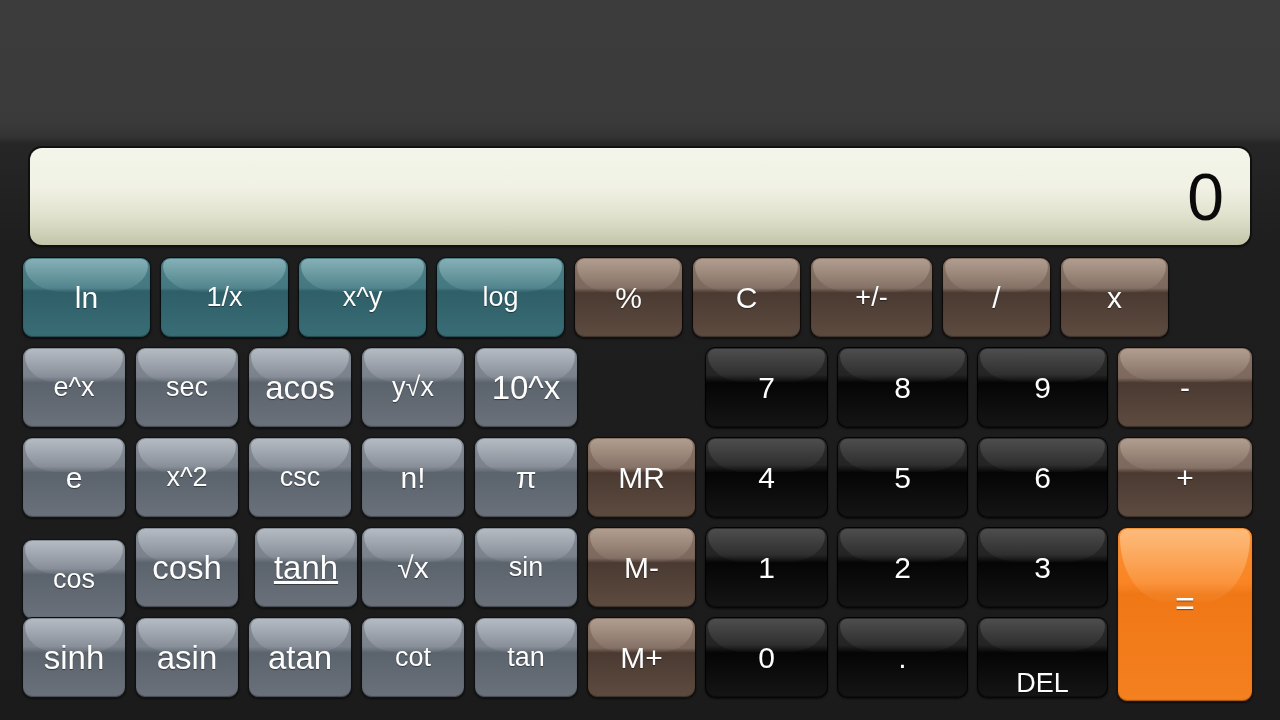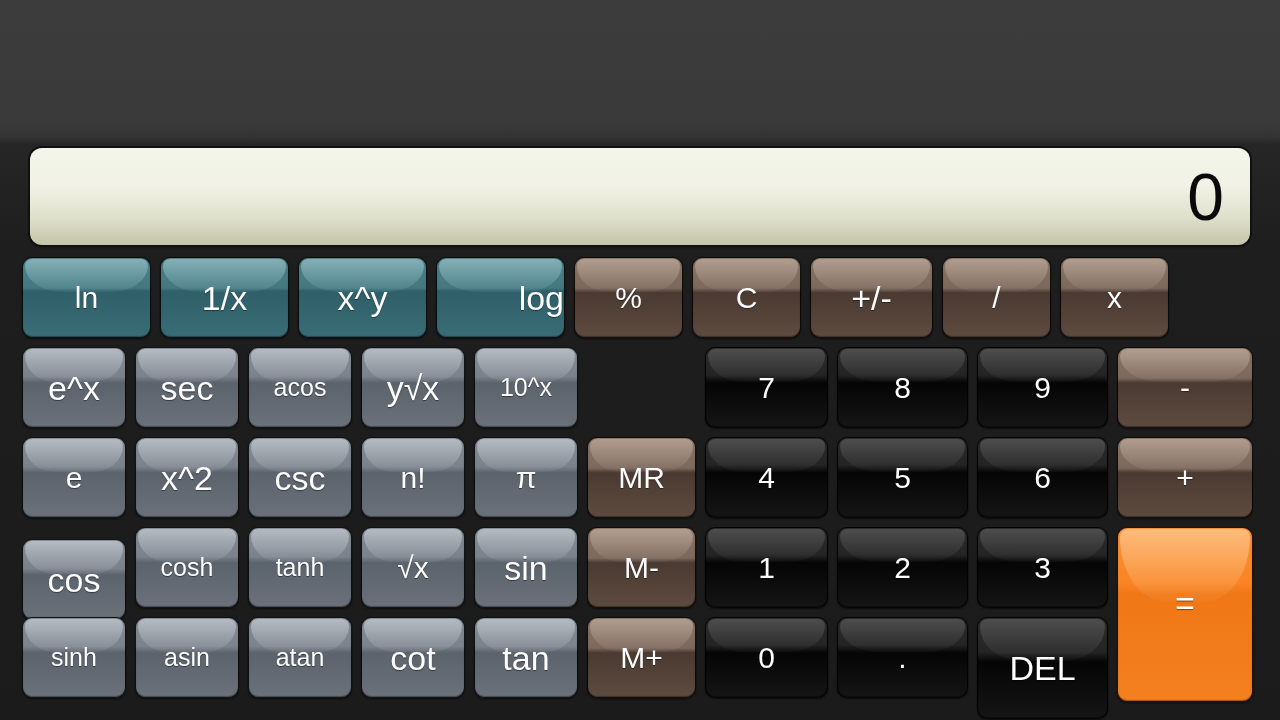--- a/index.html
+++ b/index.html
@@ -72,22 +72,22 @@
   .k-gray  { background:linear-gradient(180deg,#868d96 0%, #7b828c 36%, #5b636d 44%, #6a717a 100%); }
   .k-gray .gloss { background:linear-gradient(180deg, rgba(238,242,248,.45), rgba(200,208,218,.07)); }
 
   .k-dark  { background:linear-gradient(180deg,#2c2c2c 0%, #242424 34%, #050505 44%, #151515 100%); }
   .k-dark .gloss { background:linear-gradient(180deg, rgba(255,255,255,.16), rgba(255,255,255,.02)); }
 
   .k-orange{ background:linear-gradient(180deg,#fb9136 0%, #f98423 32%, #f07716 38%, #f4801f 100%); }
   .k-orange .gloss { background:linear-gradient(180deg, rgba(255,222,180,.55), rgba(255,190,120,.05)); }
   .k-orange .lbl { position:absolute; top:58px; left:0; right:0; text-align:center; font-size:34px; }
 
-  .fs-sm { font-size:34px; }
-  .fs-xs { font-size:25px; }
+  .fs-sm { font-size:27px; }
+  .fs-xs { font-size:33px; }
 </style>
 </head>
 <body>
 
 <div id="app">
 
   <div id="scrollbar-track">
     
     
   </div>
@@ -102,21 +102,21 @@
         <span class="lbl">ln</span>
       </div>
       <div class="key k-teal fs-sm" style="left: 138px; top: 0px; width: 129px; height: 81px;">
         <span class="gloss"></span>
         <span class="lbl">1/x</span>
       </div>
       <div class="key k-teal fs-sm" style="left: 276px; top: 0px; width: 129px; height: 81px;">
         <span class="gloss"></span>
         <span class="lbl">x^y</span>
       </div>
-      <div class="key k-teal fs-sm" style="left: 414px; top: 0px; width: 129px; height: 81px; justify-content: flex-end;">
+      <div class="key k-teal fs-sm" style="left: 414px; top: 0px; width: 129px; height: 81px;">
         <span class="gloss"></span>
         <span class="lbl">log</span>
       </div>
       <div class="key k-brown" style="left: 552px; top: 0px; width: 109px; height: 81px;">
         <span class="gloss"></span>
         <span class="lbl">%</span>
       </div>
       <div class="key k-brown" style="left: 670px; top: 0px; width: 109px; height: 81px;">
         <span class="gloss"></span>
         <span class="lbl">C</span>
@@ -210,21 +210,21 @@
         <span class="lbl">+</span>
       </div>
       <div class="key k-gray fs-sm" style="left: 0px; top: 282px; width: 104px; height: 81px;">
         <span class="gloss"></span>
         <span class="lbl">cos</span>
       </div>
       <div class="key k-gray fs-xs" style="left: 113px; top: 270px; width: 104px; height: 81px;">
         <span class="gloss"></span>
         <span class="lbl">cosh</span>
       </div>
-      <div class="key k-gray fs-xs" style="left: 226px; top: 270px; width: 104px; height: 81px;">
+      <div class="key k-gray fs-xs" style="left: 232px; top: 270px; width: 104px; height: 81px; text-decoration: underline;">
         <span class="gloss"></span>
         <span class="lbl">tanh</span>
       </div>
       <div class="key k-gray" style="left: 339px; top: 270px; width: 104px; height: 81px;">
         <span class="gloss"></span>
         <span class="lbl">√x</span>
       </div>
       <div class="key k-gray fs-sm" style="left: 452px; top: 270px; width: 104px; height: 81px;">
         <span class="gloss"></span>
         <span class="lbl">sin</span>
@@ -274,19 +274,19 @@
         <span class="lbl">M+</span>
       </div>
       <div class="key k-dark" style="left: 683px; top: 360px; width: 123px; height: 81px;">
         <span class="gloss"></span>
         <span class="lbl">0</span>
       </div>
       <div class="key k-dark" style="left: 815px; top: 360px; width: 131px; height: 81px;">
         <span class="gloss"></span>
         <span class="lbl">.</span>
       </div>
-      <div class="key k-dark fs-sm" style="left: 955px; top: 360px; width: 131px; height: 102px;">
+      <div class="key k-dark fs-sm" style="left: 955px; top: 360px; width: 131px; height: 81px; align-items: flex-end;">
         <span class="gloss"></span>
         <span class="lbl">DEL</span>
       </div>
     </div>
 
 </div>
 
 </body></html>

